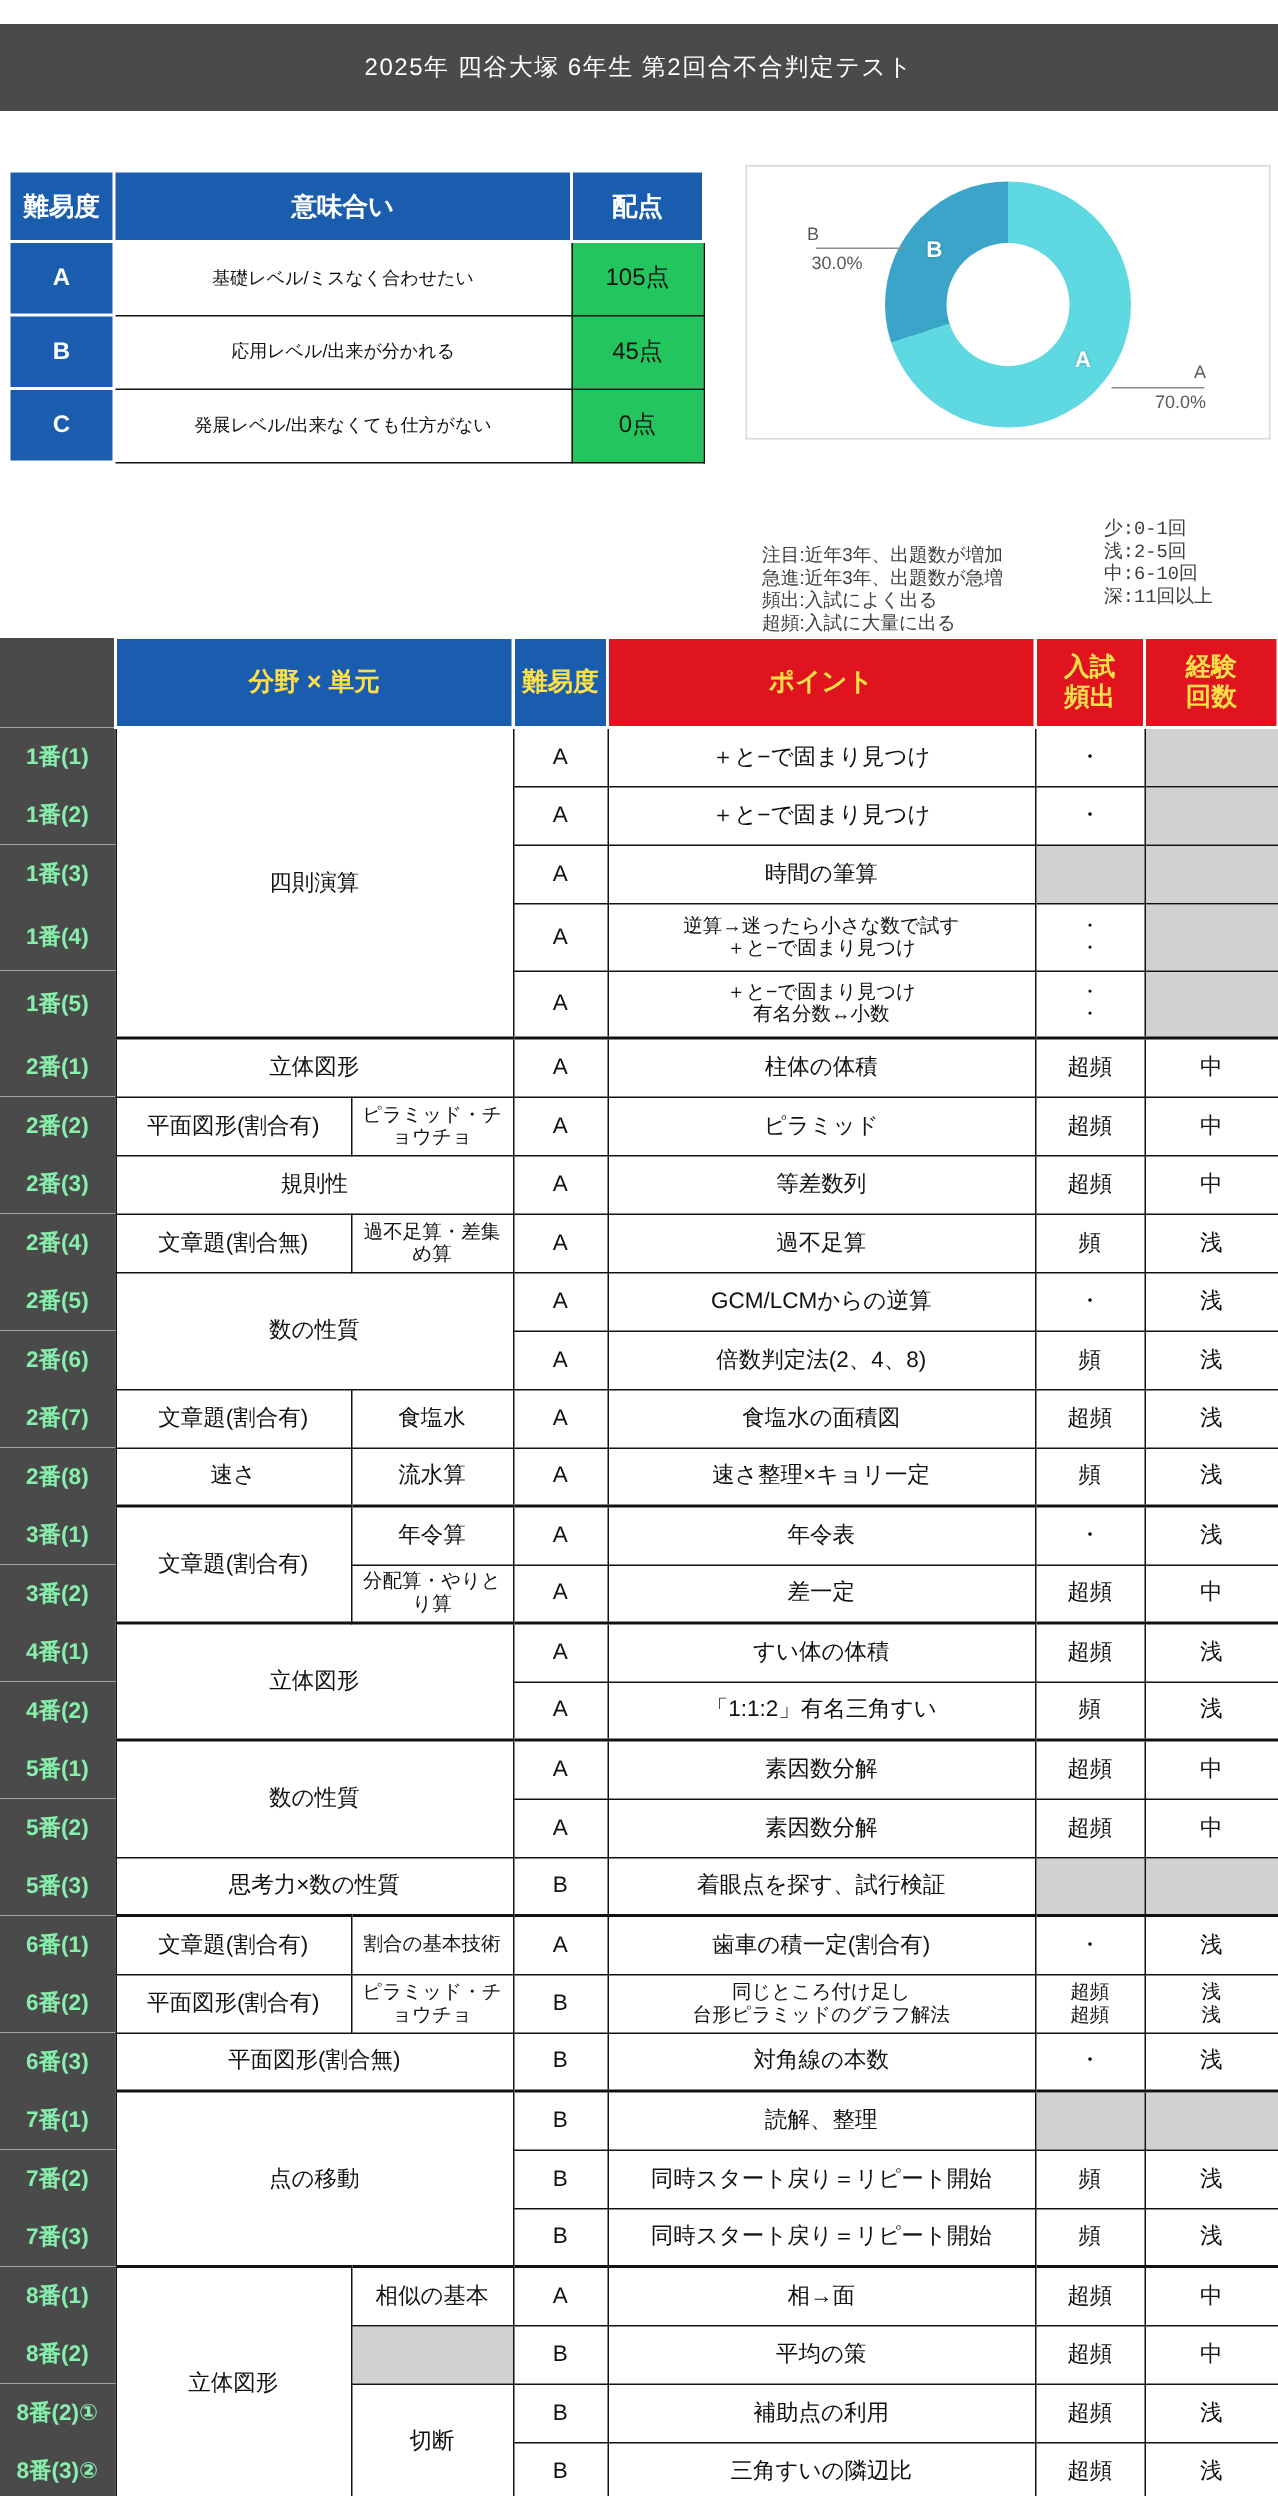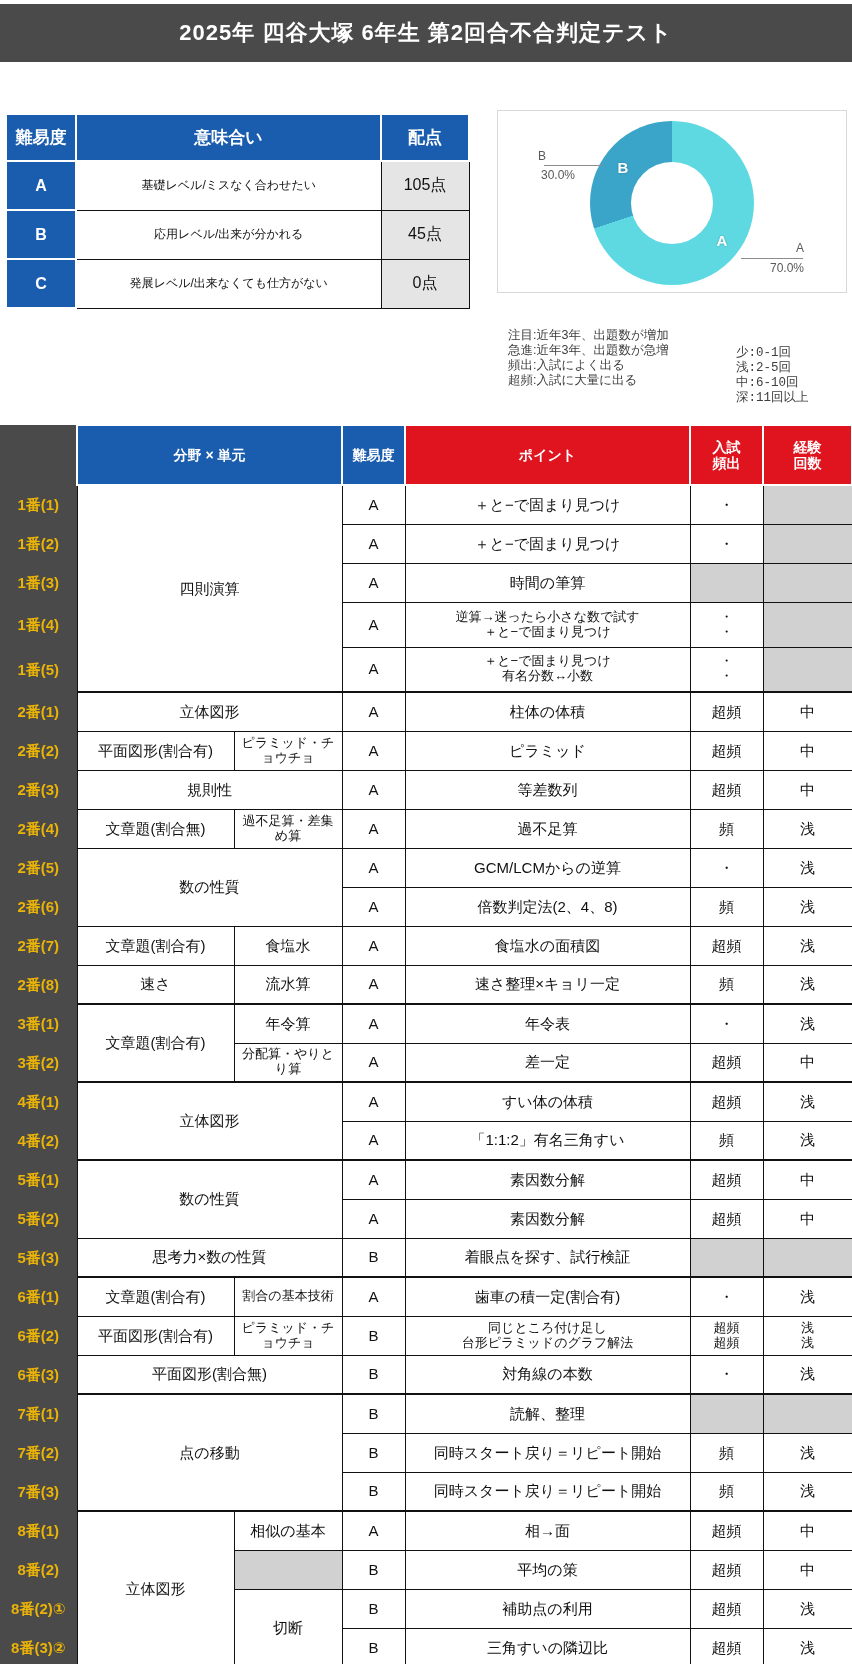--- a/index.html
+++ b/index.html
@@ -2,55 +2,55 @@
 <html><head>
 <meta charset="utf-8">
 <style>
   html,body{margin:0;padding:0;}
   body{
     position:relative;width:852px;height:1664px;overflow:hidden;background:#fff;
     font-family:"Liberation Sans","DejaVu Sans",sans-serif;color:#111;
   }
   
   .titlebar{
-    position:absolute;left:0;top:4px;width:852px;height:58px;background:#4a4a4a;
+    position:absolute;left:0;top:16px;width:852px;height:58px;background:#4a4a4a;
     display:flex;align-items:center;justify-content:center;
-    color:#fff;font-size:22px;font-weight:bold;letter-spacing:1px;
+    color:#fff;font-size:16px;font-weight:normal;letter-spacing:1px;
   }
   
   .difftable{position:absolute;left:5px;top:113px;border-collapse:collapse;table-layout:fixed;}
   .difftable th,.difftable td{text-align:center;vertical-align:middle;padding:0 4px;}
   .difftable th{background:#1a5cad;color:#fff;font-size:17px;font-weight:bold;border:2px solid #fff;height:45px;}
   .difftable td.lv{background:#1a5cad;color:#fff;font-size:16px;font-weight:bold;border:2px solid #fff;}
   .difftable td.mean{background:#fff;border:1px solid #111;font-size:12px;}
-  .difftable td.pts{background:#e5e5e5;border:1px solid #111;font-size:16px;}
+  .difftable td.pts{background:#22c55e;border:1px solid #111;font-size:16px;}
   .difftable tr.bodyrow{height:49px;}
   
   .chartbox{position:absolute;left:497px;top:110px;width:348px;height:181px;background:#fff;border:1px solid #d8d8d8;}
   .donut{
     position:absolute;left:92px;top:10px;width:164px;height:164px;border-radius:50%;
     background:conic-gradient(#5ed8e1 0deg 252deg,#3aa5c8 252deg 360deg);
   }
   .donut-hole{position:absolute;left:41px;top:41px;width:82px;height:82px;border-radius:50%;background:#fff;}
   .slice-label{position:absolute;color:#fff;font-weight:bold;font-size:15px;transform:translate(-50%,-50%);text-shadow:0 0 2px rgba(0,0,0,0.25);}
   .callout-text{position:absolute;font-size:12px;color:#595959;}
   .callout-line{position:absolute;height:1px;background:#8c8c8c;}
   
   .legend-list{position:absolute;font-size:12.5px;color:#3d3d3d;line-height:15px;white-space:pre-line;}
   
   .maintable{position:absolute;left:0;top:424px;width:852px;border-collapse:collapse;table-layout:fixed;}
   .maintable td,.maintable th{
     text-align:center;vertical-align:middle;padding:0 2px;font-size:15px;
     border:1px solid #111;white-space:pre-line;line-height:1.2;overflow:hidden;
   }
-  .maintable th{font-weight:bold;color:#ffffff;font-size:14px;border:2px solid #fff;height:58px;}
+  .maintable th{font-weight:bold;color:#fde047;font-size:17px;border:2px solid #fff;height:58px;}
   .maintable th.hblue{background:#1a5cad;}
   .maintable th.hred{background:#df141f;line-height:1.15;}
   .maintable th.hdark{background:#4a4a4a;border:0;}
-  .maintable td.lbl{background:#4a4a4a;color:#eab308;border:0;font-weight:bold;font-size:15px;}
+  .maintable td.lbl{background:#4a4a4a;color:#86efac;border:0;font-weight:bold;font-size:15px;}
   .maintable td.gray{background:#d1d1d1;}
   .maintable td.small{font-size:13px;line-height:1.15;margin-left:16px;}
   .maintable tr{height:39px;}
   .maintable tr.tall{height:45px;}
   .maintable tr.grp > td{border-top:2px solid #111;}
   .maintable tr.grp > td.lbl{border-top:0;}
 </style>
 </head>
 <body>
 
@@ -93,21 +93,21 @@
   <div class="slice-label" style="left:125px;top:56px;">B</div>
   <div class="slice-label" style="left:224px;top:129px;">A</div>
   <div class="callout-text" style="left:40px;top:38px;">B</div>
   <div class="callout-line" style="left:46px;top:54px;width:59px;"></div>
   <div class="callout-text" style="left:43px;top:57px;">30.0%</div>
   <div class="callout-text" style="left:298px;top:130px;">A</div>
   <div class="callout-line" style="left:243px;top:147px;width:62px;"></div>
   <div class="callout-text" style="left:272px;top:150px;">70.0%</div>
 </div>
 
-<div class="legend-list" style="left:508px;top:328px;">注目:近年3年、出題数が増加
+<div class="legend-list" style="left:508px;top:363px;">注目:近年3年、出題数が増加
 急進:近年3年、出題数が急増
 頻出:入試によく出る
 超頻:入試に大量に出る</div>
 <div class="legend-list" style="left:736px;top:346px;font-family:Liberation Mono, monospace;">少:0-1回
 浅:2-5回
 中:6-10回
 深:11回以上</div>
 
 <table class="maintable">
   <colgroup>

